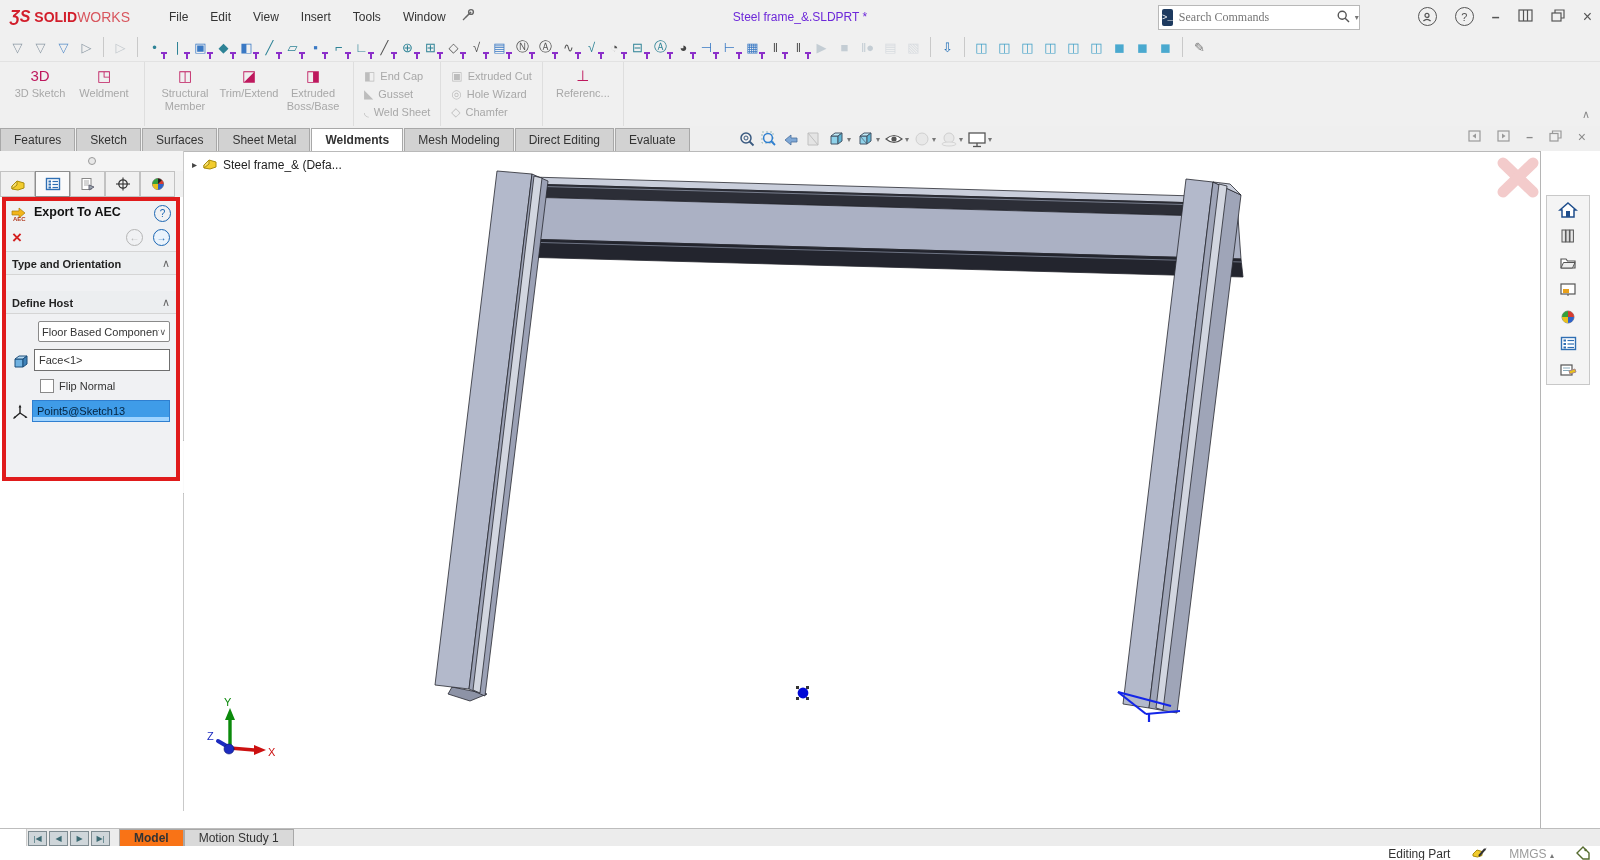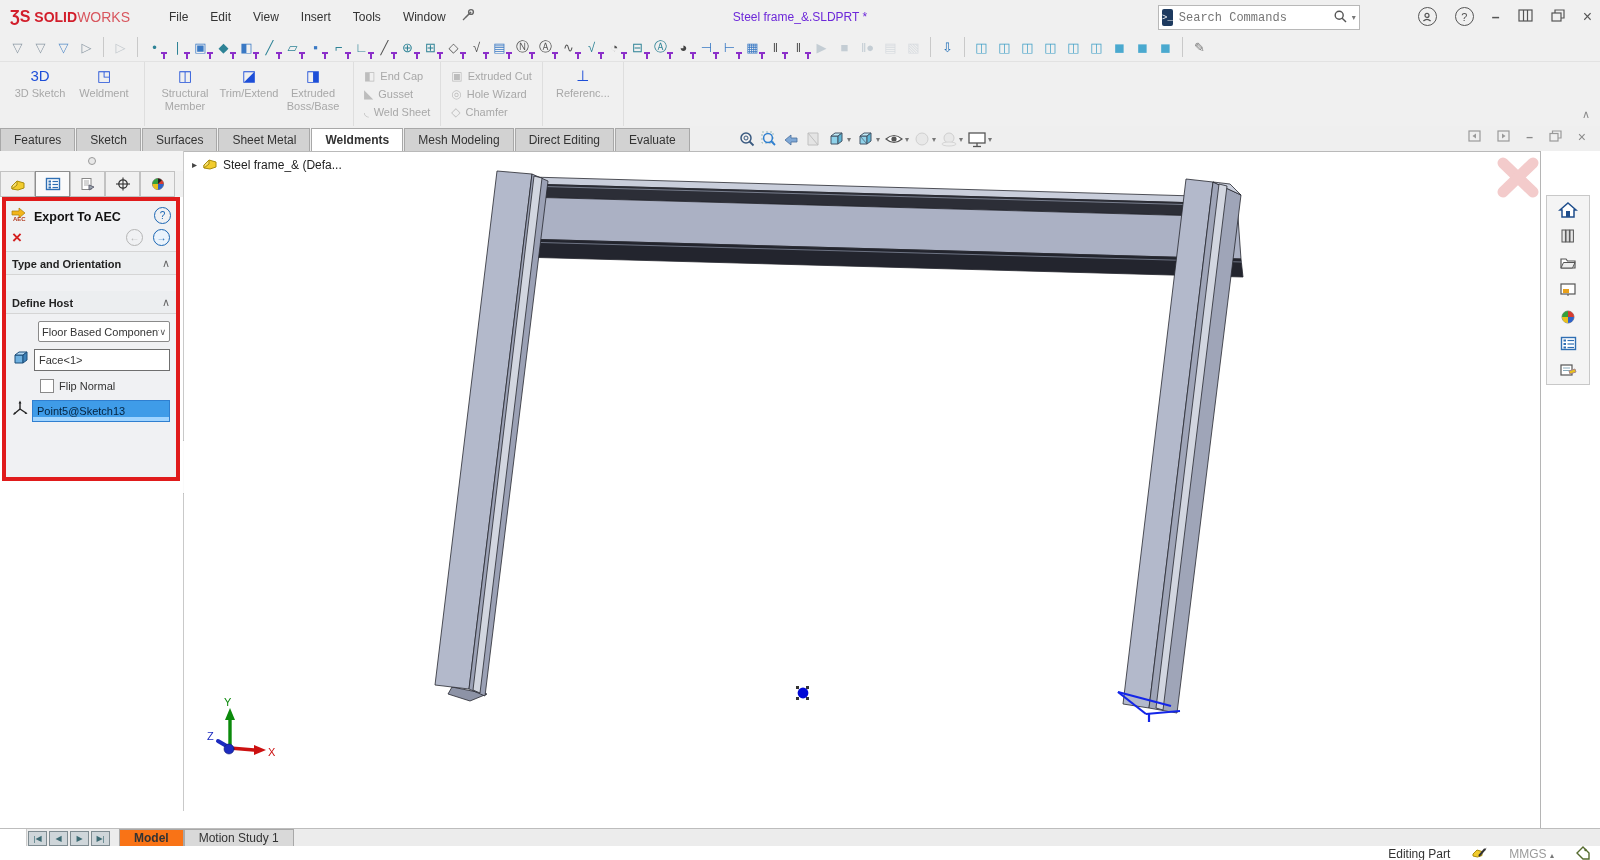--- a/index.html
+++ b/index.html
@@ -4,75 +4,75 @@
 <style>
   html,body{margin:0;padding:0;background:#dcdcdc;}
   #app{position:relative;width:1600px;height:860px;background:#fff;overflow:hidden;
        font-family:"Liberation Sans",sans-serif;font-size:12px;color:#333;}
   .abs{position:absolute;}
   .row{display:flex;align-items:center;}
   .vsep{width:1px;height:20px;background:#c9c9c9;margin:0 5px;display:inline-block;}
   
   #menubar{left:0;top:0;width:1600px;height:33px;background:#f0f0f0;display:flex;align-items:center;}
   #logo{margin-left:10px;font-weight:bold;font-size:14px;color:#d21e2b;white-space:nowrap;}
-  #logo .lp{font-size:16px;}
+  #logo .lp{font-style:italic;font-size:16px;}
   #logo .ls{font-weight:400;color:#d8565e;}
   .menu-item{padding:0 11px;color:#333;cursor:default;}
   #doc-title{position:absolute;left:0;top:0;width:1600px;height:33px;display:flex;align-items:center;justify-content:center;pointer-events:none;color:#6d28d9;}
   #search-box{position:absolute;right:240px;top:5px;width:200px;height:23px;background:#fff;border:1px solid #b8b8b8;display:flex;align-items:center;}
   #search-term{width:17px;height:17px;background:#1d3a5f;color:#fff;font-family:"Liberation Mono",monospace;font-size:9px;display:flex;align-items:center;justify-content:center;margin:0 4px 0 3px;border-radius:2px;}
-  #search-input{flex:1;border:0;outline:0;font-size:12px;color:#888;background:transparent;font-family:Liberation Mono, monospace;}
+  #search-input{flex:1;border:0;outline:0;font-size:12px;color:#888;background:transparent;font-family:Liberation Serif, serif;}
   .win-icons{position:absolute;right:8px;top:0;height:33px;display:flex;align-items:center;gap:18px;color:#555;font-size:14px;}
   .circle-ico{width:17px;height:17px;border:1.4px solid #555;border-radius:50%;display:flex;align-items:center;justify-content:center;font-size:11px;}
   
   #toolbar2{left:0;top:33px;width:1600px;height:29px;background:#f0f0f0;border-bottom:1px solid #e2e2e2;display:flex;align-items:center;padding-left:6px;box-sizing:border-box;}
   .tb-ico{width:21px;height:22px;display:inline-flex;align-items:center;justify-content:center;font-size:13px;position:relative;margin:0 1px;}
   .tb-ico .pin{position:absolute;right:0;bottom:-1px;width:2px;height:7px;background:#8b2fc9;}
   .tb-ico .pin::before{content:"";position:absolute;left:-2px;top:0;width:6px;height:2px;background:#8b2fc9;}
   
   #ribbon{left:0;top:62px;width:1600px;height:64px;background:#f0f0f0;border-bottom:1px solid #cdcdcd;display:flex;}
   .rgroup{display:flex;align-items:stretch;padding:2px 8px;border-right:1px solid #dedede;}
   .rlarge{width:64px;display:flex;flex-direction:column;align-items:center;justify-content:flex-start;color:#a8a8a8;font-size:11px;text-align:center;padding-top:3px;line-height:1.15;}
-  .rlarge .g{font-size:15px;color:#1d4ed8;height:20px;}
+  .rlarge .g{font-size:15px;color:#be185d;height:20px;}
   .rsmallcol{display:flex;flex-direction:column;justify-content:space-between;padding:3px 2px;}
   .rsmall{display:flex;align-items:center;gap:5px;color:#a8a8a8;font-size:11px;height:18px;white-space:nowrap;}
   .rsmall .g{color:#bdbdbd;font-size:12px;}
   #ribbon-chevron{position:absolute;right:10px;top:108px;color:#8a8a8a;font-size:11px;}
   
   #tabrow{left:0;top:126px;width:1600px;height:25px;background:#efefef;border-bottom:1px solid #b9b9b9;display:flex;align-items:flex-end;}
   .ftab{padding:4px 13px;background:#d2d2d2;border:1px solid #a8a8a8;border-bottom:none;margin-right:1px;font-size:12px;color:#333;}
   .ftab.active{background:#fff;font-weight:bold;}
   #headsup{position:absolute;left:738px;top:127px;display:flex;align-items:center;gap:4px;height:24px;}
   .hu{display:flex;align-items:center;gap:1px;}
   .hu svg{display:block;}
   .hu .caret{font-size:8px;color:#777;}
   #docwin-icons{position:absolute;right:14px;top:129px;display:flex;gap:16px;color:#8a8a8a;font-size:12px;align-items:center;}
   
   #panel-topstrip{left:0;top:151px;width:183px;height:20px;background:#f4f4f4;border-bottom:1px solid #ddd;display:flex;align-items:center;justify-content:center;}
   .dot-handle{width:6px;height:6px;border:1px solid #9a9a9a;border-radius:50%;background:#e8e8e8;}
   #panel-tabs{left:0;top:171px;width:183px;height:26px;background:#f0f0f0;display:flex;}
   .ptab{width:33px;height:24px;border:1px solid #c2c2c2;background:#f0f0f0;display:flex;align-items:center;justify-content:center;}
   .ptab.active{background:#fafafa;border-color:#8f8f8f;}
   #aec-panel{left:2px;top:197px;width:170px;height:276px;border:4px solid #e01b1b;background:#f0f1f3;font-size:11px;}
-  #aec-header{display:flex;align-items:flex-end;padding:4px 5px 2px 4px;}
+  #aec-header{display:flex;align-items:flex-start;padding:4px 5px 2px 4px;}
   #aec-title{font-weight:bold;font-size:12.5px;color:#111;flex:1;margin-left:4px;}
   #aec-nav{display:flex;align-items:center;padding:3px 6px 5px 6px;border-bottom:1px solid #d5d5d5;}
   #aec-cancel{color:#d31f1f;font-weight:900;font-size:17px;line-height:14px;}
   #aec-nav .spacer{flex:1;}
   .nav-circ{width:15px;height:15px;border-radius:50%;display:flex;align-items:center;justify-content:center;font-size:10px;margin-left:10px;}
   .nav-circ.back{border:1.4px solid #b5b5b5;color:#b5b5b5;}
   .nav-circ.next{border:1.4px solid #1b66b3;color:#1b66b3;background:#eaf3fc;}
   .sec-head{display:flex;align-items:center;font-weight:bold;color:#222;padding:5px 6px 4px 6px;border-bottom:1px solid #d5d5d5;background:#eceef0;}
   .sec-head .chev{margin-left:auto;color:#666;font-weight:400;}
   #aec-note{background:#ffffa6;padding:4px 5px;color:#222;line-height:1.3;border-bottom:1px solid #e4e4b0;}
   #host-row{margin:7px 6px 0 32px;}
   #host-select{height:19px;background:#fff;border:1px solid #8a8a8a;border-radius:2px;display:flex;align-items:center;padding:0 3px;overflow:hidden;white-space:nowrap;}
   #host-select .val{flex:1;overflow:hidden;}
   #host-select .caret{color:#555;font-size:9px;}
-  .field-row{display:flex;align-items:flex-start;margin:7px 6px 0 6px;gap:4px;}
+  .field-row{display:flex;align-items:flex-end;margin:7px 6px 0 6px;gap:4px;}
   .sel-field{flex:1;height:20px;background:#fff;border:1px solid #6f6f6f;display:flex;align-items:center;padding:0 4px;}
   .sel-field.hl{background:#3f9ce8;border:1px solid #2f7fd0;color:#05233e;box-shadow:inset 0 -4px #9fd4ff;}
   #flip-row{display:flex;align-items:center;gap:5px;margin:8px 6px 0 34px;}
   #flip-box{width:12px;height:12px;background:#fff;border:1px solid #8a8a8a;}
   #panel-splitter{left:183px;top:151px;width:1px;height:660px;background:#c9c9c9;}
   #flyout-handle{left:183px;top:440px;width:14px;height:52px;border:1px solid #bdbdbd;border-left:none;border-radius:0 6px 6px 0;background:#fafafa;display:flex;align-items:center;justify-content:center;}
   
   #gfx{left:184px;top:152px;width:1356px;height:676px;background:#fff;}
   #breadcrumb{position:absolute;left:192px;top:156px;display:flex;align-items:center;gap:5px;color:#222;font-size:12px;}
   

